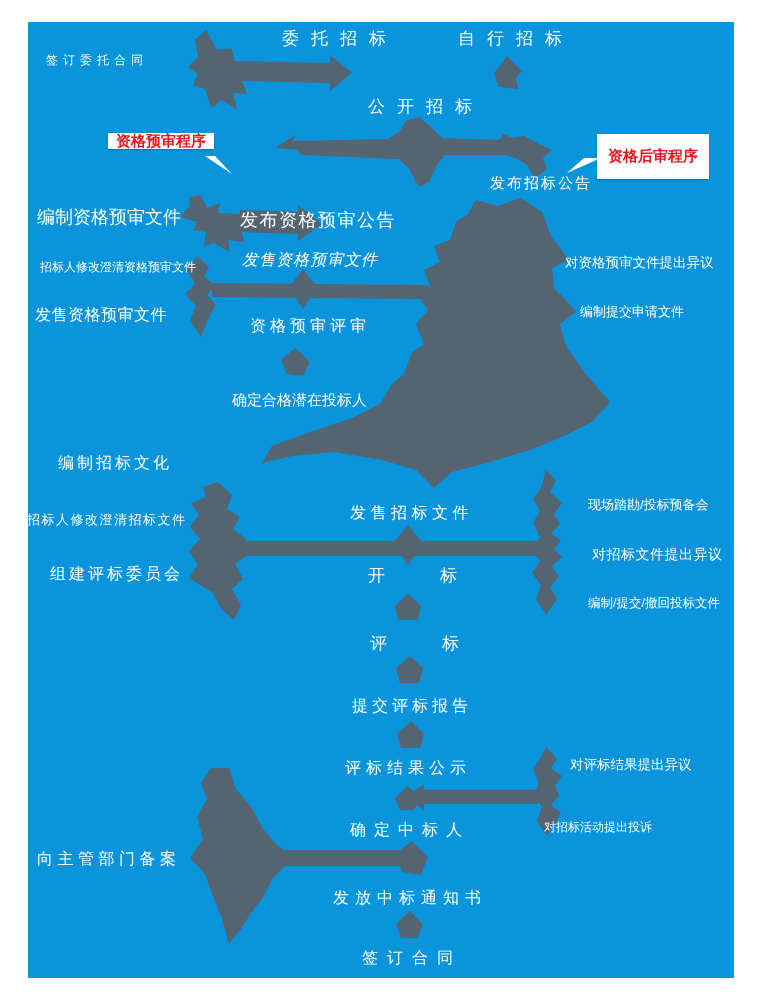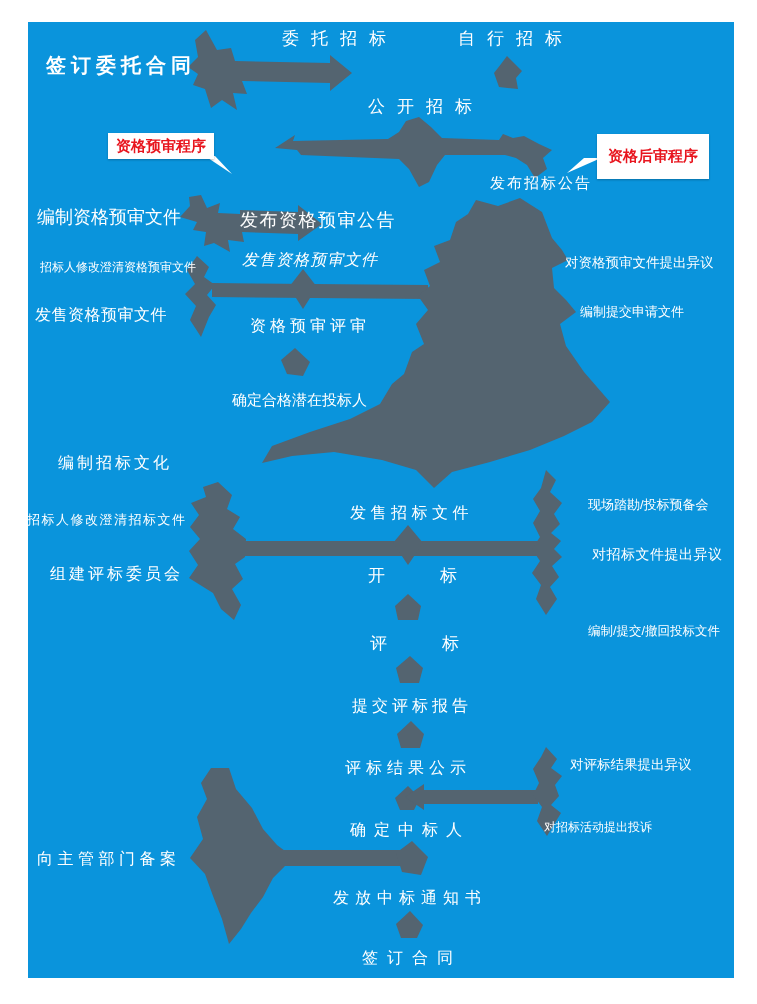--- a/index.html
+++ b/index.html
@@ -54,45 +54,45 @@
     <polygon points="546,747 557,759 551,768 562,776 555,785 559,796 551,805 561,813 547,836 537,821 542,807 533,795 539,783 533,769 541,757"></polygon>
 
     <polygon points="211,768 229,768 236,789 252,808 263,829 277,845 285,851 285,866 273,878 263,897 251,913 241,929 229,944 222,919 213,896 205,874 190,858 203,839 197,817 207,799 201,783"></polygon>
     <polygon points="282,850 402,850 402,866 282,866"></polygon>
     <polygon points="412,841 428,857 421,875 402,872 396,853"></polygon>
 
     <polygon class="tail" points="205,156 232,174 215,156"></polygon>
     <polygon class="tail" points="601,158 567,173 584,158"></polygon>
   </svg>
 
-  <div class="callout" style="left:108px;top:133px;width:106px;height:26px;font-size:15px;">资格预审程序</div>
+  <div class="callout" style="left:108px;top:133px;width:106px;height:16px;font-size:15px;">资格预审程序</div>
   <div class="callout" style="left:597px;top:134px;width:112px;height:45px;font-size:15px;">资格后审程序</div>
 
-  <div class="lbl" style="left:46px;top:54px;font-size:20px;letter-spacing:5px;font-weight:bold;">签订委托合同</div>
+  <div class="lbl" style="left:46px;top:54px;font-size:12px;letter-spacing:5px;">签订委托合同</div>
   <div class="lbl" style="left:282px;top:29px;font-size:17px;letter-spacing:12px;">委托招标</div>
   <div class="lbl" style="left:458px;top:29px;font-size:17px;letter-spacing:12px;">自行招标</div>
   <div class="lbl" style="left:368px;top:97px;font-size:17px;letter-spacing:12px;">公开招标</div>
   <div class="lbl" style="left:240px;top:172px;font-size:18px;letter-spacing:1.5px;margin-top:38px;">发布资格预审公告</div>
   <div class="lbl" style="left:490px;top:174px;font-size:15px;letter-spacing:2px;">发布招标公告</div>
   <div class="lbl" style="left:37px;top:207px;font-size:18px;">编制资格预审文件</div>
   <div class="lbl" style="left:242px;top:251px;font-size:16px;letter-spacing:1px;font-style:italic;">发售资格预审文件</div>
   <div class="lbl" style="left:28px;top:261px;font-size:12px;padding-left:12px;">招标人修改澄清资格预审文件</div>
   <div class="lbl" style="left:565px;top:255px;font-size:13.5px;">对资格预审文件提出异议</div>
   <div class="lbl" style="left:35px;top:306px;font-size:16px;letter-spacing:0.5px;">发售资格预审文件</div>
   <div class="lbl" style="left:580px;top:305px;font-size:13px;">编制提交申请文件</div>
   <div class="lbl" style="left:250px;top:317px;font-size:16px;letter-spacing:4px;">资格预审评审</div>
   <div class="lbl" style="left:232px;top:391px;font-size:15px;">确定合格潜在投标人</div>
   <div class="lbl" style="left:58px;top:454px;font-size:16px;letter-spacing:3px;">编制招标文化</div>
   <div class="lbl" style="left:350px;top:504px;font-size:16px;letter-spacing:4.5px;">发售招标文件</div>
   <div class="lbl" style="left:588px;top:498px;font-size:13px;">现场踏勘/投标预备会</div>
   <div class="lbl" style="left:27px;top:513px;font-size:13px;letter-spacing:1.5px;">招标人修改澄清招标文件</div>
   <div class="lbl" style="left:592px;top:546px;font-size:14px;letter-spacing:0.5px;">对招标文件提出异议</div>
   <div class="lbl" style="left:50px;top:565px;font-size:16px;letter-spacing:3px;">组建评标委员会</div>
   <div class="lbl" style="left:368px;top:566px;font-size:17px;letter-spacing:55px;">开标</div>
-  <div class="lbl" style="left:588px;top:624px;font-size:12.5px;">编制/提交/撤回投标文件</div>
+  <div class="lbl" style="left:588px;top:596px;font-size:12.5px;">编制/提交/撤回投标文件</div>
   <div class="lbl" style="left:370px;top:634px;font-size:17px;letter-spacing:55px;">评标</div>
   <div class="lbl" style="left:352px;top:697px;font-size:16px;letter-spacing:4px;">提交评标报告</div>
   <div class="lbl" style="left:345px;top:759px;font-size:16px;letter-spacing:5px;">评标结果公示</div>
   <div class="lbl" style="left:570px;top:757px;font-size:13.5px;">对评标结果提出异议</div>
   <div class="lbl" style="left:350px;top:821px;font-size:16px;letter-spacing:8px;">确定中标人</div>
   <div class="lbl" style="left:544px;top:821px;font-size:12px;">对招标活动提出投诉</div>
   <div class="lbl" style="left:37px;top:850px;font-size:16px;letter-spacing:4.5px;">向主管部门备案</div>
   <div class="lbl" style="left:333px;top:889px;font-size:16px;letter-spacing:6px;">发放中标通知书</div>
   <div class="lbl" style="left:362px;top:949px;font-size:16px;letter-spacing:9px;">签订合同</div>
 </div>

